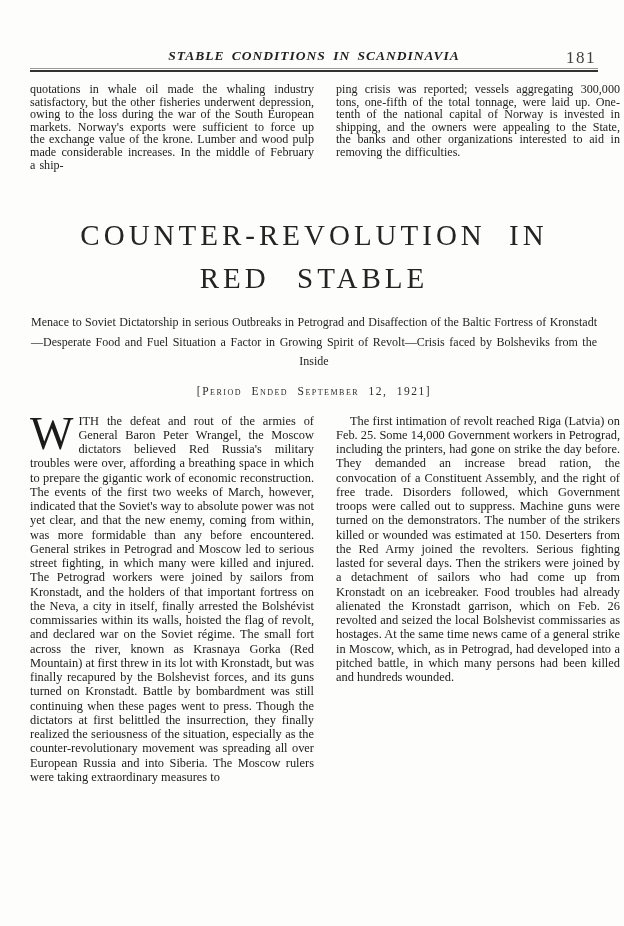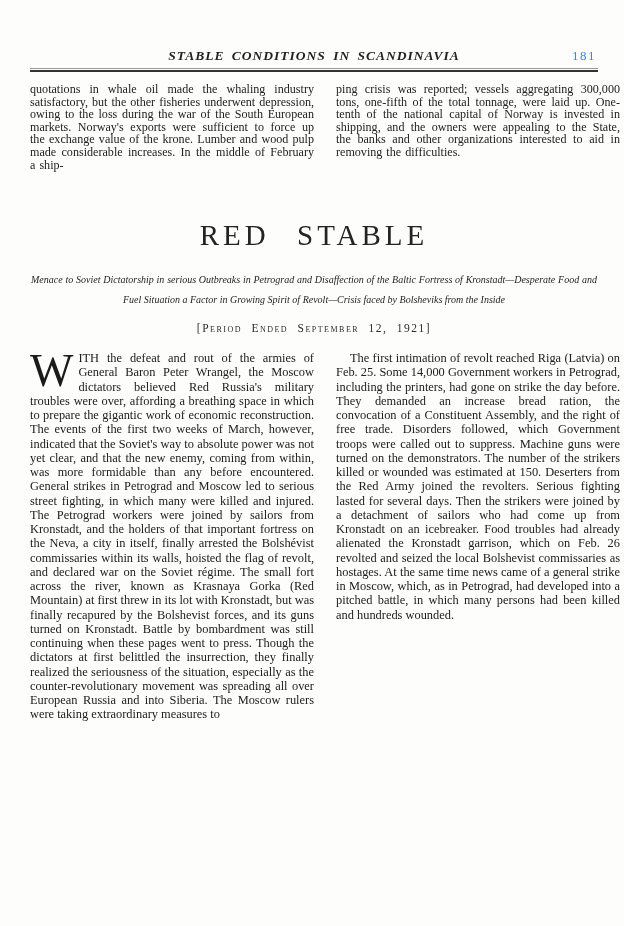--- a/index.html
+++ b/index.html
@@ -28,23 +28,23 @@
     font-weight: bold;
     font-size: 13.5px;
     letter-spacing: 1px;
     word-spacing: 3px;
     color: #222;
   }
   .page-number {
     position: absolute;
     right: 2px;
     top: 2px;
-    font-size: 13px;
+    font-size: 17px;
     letter-spacing: 1.5px;
-    color: #3b82f6;
+    color: #404040;
     font-family: Liberation Serif, serif;
   }
   .header-rule {
     margin-top: 4px;
     height: 4px;
     border-top: 1px solid #9a9a94;
     border-bottom: 2px solid #32322e;
   }
 
   
@@ -76,22 +76,21 @@
     font-size: 29px;
     letter-spacing: 4px;
     word-spacing: 16px;
     line-height: 34px;
     margin-top: 9px;
   }
 
   .deck {
     margin: 18px auto 11px auto;
     width: 566px;
-    font-style: italic;
-    font-size: 10px;
+    font-size: 12px;
     line-height: 19.5px;
     text-align: justify;
     text-align-last: center;
     color: #242424;
   }
 
   .period-note {
     margin-top: 13px;
     text-align: center;
     font-variant: small-caps;
@@ -132,20 +131,21 @@
   <div class="twocol prev-section">
     <div class="col">
       <p class="prev-text">quotations in whale oil made the whaling industry satisfactory, but the other fisheries underwent depression, owing to the loss during the war of the South European markets. Norway's exports were sufficient to force up the exchange value of the krone. Lumber and wood pulp made considerable increases. In the middle of February a ship-</p>
     </div>
     <div class="col">
       <p class="prev-text">ping crisis was reported; vessels aggregating 300,000 tons, one-fifth of the total tonnage, were laid up. One-tenth of the national capital of Norway is invested in shipping, and the owners were appealing to the State, the banks and other organizations interested to aid in removing the difficulties.</p>
     </div>
   </div>
 
   <div class="article-title">
+    <div class="title-line1">COUNTER-REVOLUTION IN</div>
     <div class="title-line2">RED STABLE</div>
   </div>
 
   <p class="deck">Menace to Soviet Dictatorship in serious Outbreaks in Petrograd and Disaffection of the Baltic Fortress of Kronstadt—Desperate Food and Fuel Situation a Factor in Growing Spirit of Revolt—Crisis faced by Bolsheviks from the Inside</p>
 
   <div class="period-note">[Period Ended September 12, 1921]</div>
 
   <div class="twocol body-section">
     <div class="col">
       <p class="body-text">

